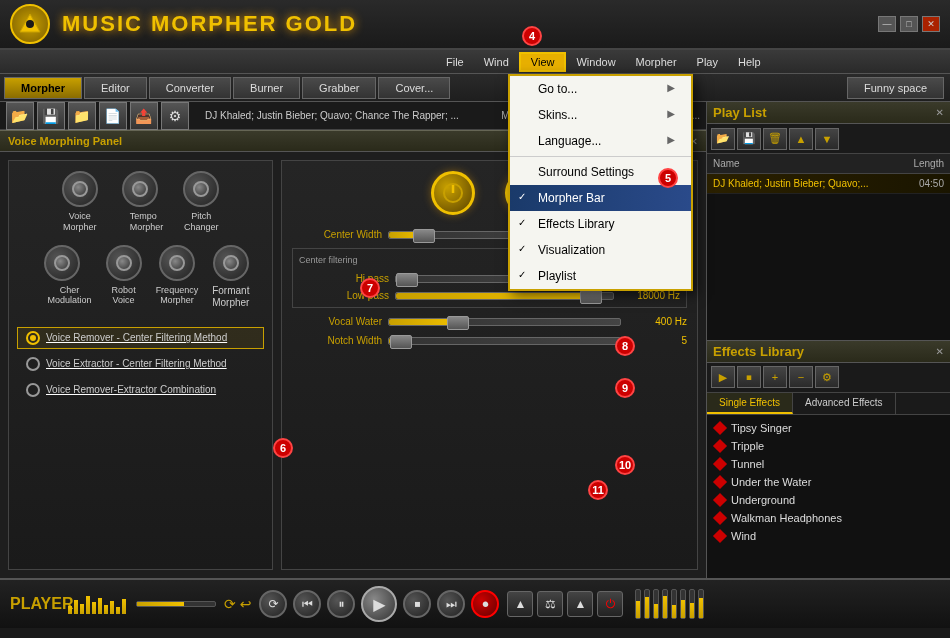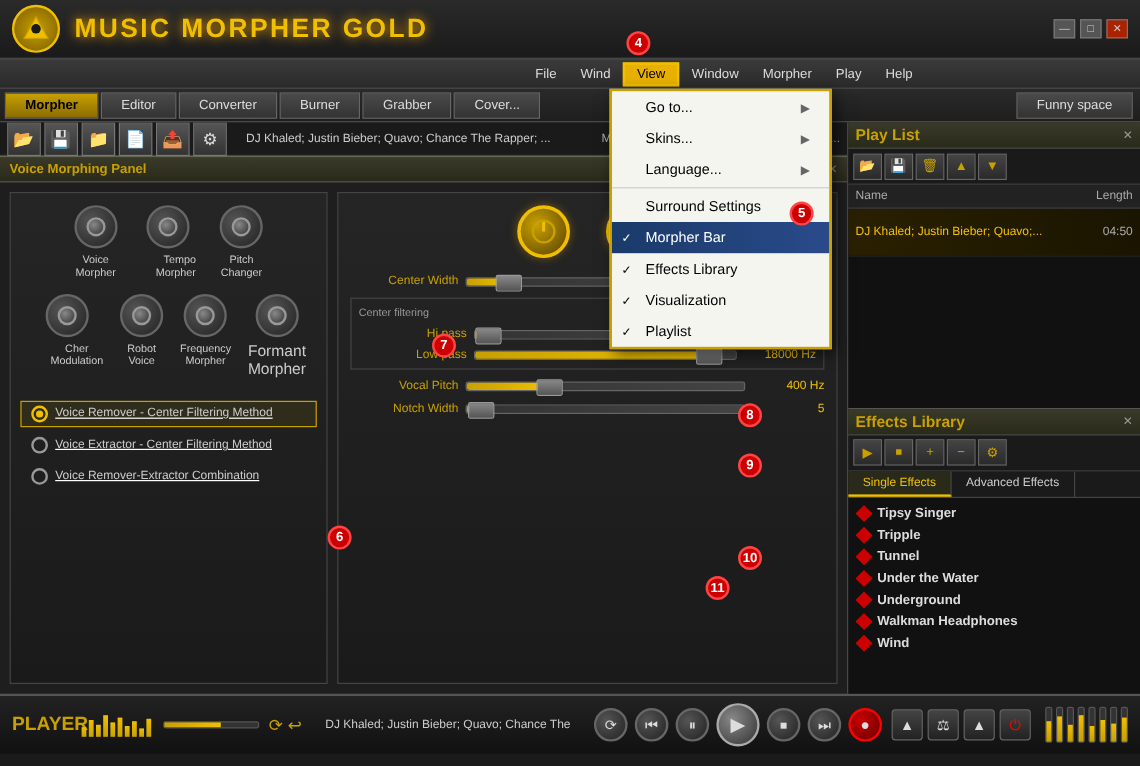--- a/index.html
+++ b/index.html
@@ -380,21 +380,21 @@
     }
 
     .playlist-items {
       flex: 1;
       background: #111;
       overflow-y: auto;
     }
     .playlist-item {
       display: flex;
       align-items: center;
-      padding: 14px 6px;
+      padding: 4px 6px;
       border-bottom: 1px solid #222;
       cursor: pointer;
     }
     .playlist-item.active {
       background: linear-gradient(90deg, #2a2000 0%, #1a1500 100%);
       color: #f0c000;
     }
     .pl-item-name {
       flex: 1;
       font-size: 10px;
@@ -436,21 +436,20 @@
       background: #2a2a1a;
       color: #f0c000;
       border-bottom: 2px solid #f0c000;
     }
 
     .effects-list {
       flex: 1;
       background: #111;
       overflow-y: auto;
       padding: 4px 0;
-      font-weight: bold;
     }
     .effects-item {
       display: flex;
       align-items: center;
       padding: 3px 8px;
       gap: 6px;
       cursor: pointer;
     }
     .effects-diamond {
       width: 10px;
@@ -605,21 +604,21 @@
       min-width: 180px;
       z-index: 100;
       pointer-events: all;
     }
     .dropdown-item {
       padding: 6px 16px 6px 28px;
       color: #000;
       cursor: pointer;
       font-size: 12px;
       display: flex;
-      align-items: flex-end;
+      align-items: flex-start;
       justify-content: space-between;
       position: relative;
     }
     .dropdown-item.highlighted {
       background: linear-gradient(90deg, #1a3a6a 0%, #2a4a8a 100%);
       color: #fff;
     }
     .dropdown-item.has-check::before {
       content: '✓';
       position: absolute;
@@ -737,21 +736,21 @@
 
           <div style="background:linear-gradient(180deg,#252525,#1a1a1a);border:1px solid #444;padding:10px 8px;width:265px;display:flex;flex-direction:column;gap:12px;">
 
             <div style="display:flex;gap:20px;justify-content:center;">
               <div class="morph-btn">
                 <div class="morph-circle"></div>
                 <div style="color:#ccc;font-size:9px;text-align:center;line-height:1.2;">Voice<br>Morpher</div>
               </div>
               <div class="morph-btn">
                 <div class="morph-circle"></div>
-                <div style="color:#ccc;font-size:9px;text-align:right;line-height:1.2;margin-left:12px;">Tempo<br>Morpher</div>
+                <div style="color:#ccc;font-size:9px;text-align:left;line-height:1.2;margin-left:12px;">Tempo<br>Morpher</div>
               </div>
               <div class="morph-btn">
                 <div class="morph-circle"></div>
                 <div style="color:#ccc;font-size:9px;text-align:center;line-height:1.2;">Pitch<br>Changer</div>
               </div>
             </div>
 
             <div style="display:flex;gap:14px;justify-content:center;">
               <div class="morph-btn">
                 <div class="morph-circle"></div>
@@ -760,21 +759,21 @@
               <div class="morph-btn">
                 <div class="morph-circle"></div>
                 <div style="color:#ccc;font-size:9px;text-align:center;line-height:1.2;">Robot<br>Voice</div>
               </div>
               <div class="morph-btn">
                 <div class="morph-circle"></div>
                 <div style="color:#ccc;font-size:9px;text-align:center;line-height:1.2;">Frequency<br>Morpher</div>
               </div>
               <div class="morph-btn">
                 <div class="morph-circle"></div>
-                <div style="color:#ccc;font-size:13px;text-align:right;line-height:1.2;">Formant<br>Morpher</div>
+                <div style="color:#ccc;font-size:10px;text-align:right;line-height:1.2;">Formant<br>Morpher</div>
               </div>
             </div>
 
             <div class="radio-group">
               <div class="radio-item selected">
                 <div class="radio-circle checked"></div>
                 <div class="radio-label">Voice Remover - Center Filtering Method</div>
               </div>
               <div class="radio-item">
                 <div class="radio-circle"></div>
@@ -829,21 +828,21 @@
                 <div class="slider-label">Low pass</div>
                 <div class="slider-track">
                   <div class="slider-fill" style="width:90%;"></div>
                   <div class="slider-thumb" style="left:90%;"></div>
                 </div>
                 <div class="slider-value">18000 Hz</div>
               </div>
             </div>
 
             <div class="slider-row">
-              <div class="slider-label">Vocal Pitch</div>
+              <div class="slider-label">Vocal Water</div>
               <div class="slider-track">
                 <div class="slider-fill" style="width:30%;"></div>
                 <div class="slider-thumb" style="left:30%;"></div>
               </div>
               <div class="slider-value">400 Hz</div>
             </div>
 
             <div class="slider-row">
               <div class="slider-label">Notch Width</div>
               <div class="slider-track">
@@ -951,21 +950,20 @@
 
     <div class="player-vol">
       <div class="player-vol-fill"></div>
     </div>
 
     <div style="display:flex;gap:4px;align-items:center;">
       <div style="color:#c8a000;font-size:14px;cursor:pointer;">⟳</div>
       <div style="color:#c8a000;font-size:14px;cursor:pointer;">↩</div>
     </div>
 
-    <div class="player-track-info">DJ Khaled; Justin Bieber; Quavo; Chance The</div>
 
     <div class="player-controls">
       <div class="ctrl-btn">⟳</div>
       <div class="ctrl-btn">⏮</div>
       <div class="ctrl-btn">⏸</div>
       <div class="ctrl-btn main-play">▶</div>
       <div class="ctrl-btn">⏹</div>
       <div class="ctrl-btn">⏭</div>
       <div class="ctrl-btn rec">⏺</div>
     </div>

